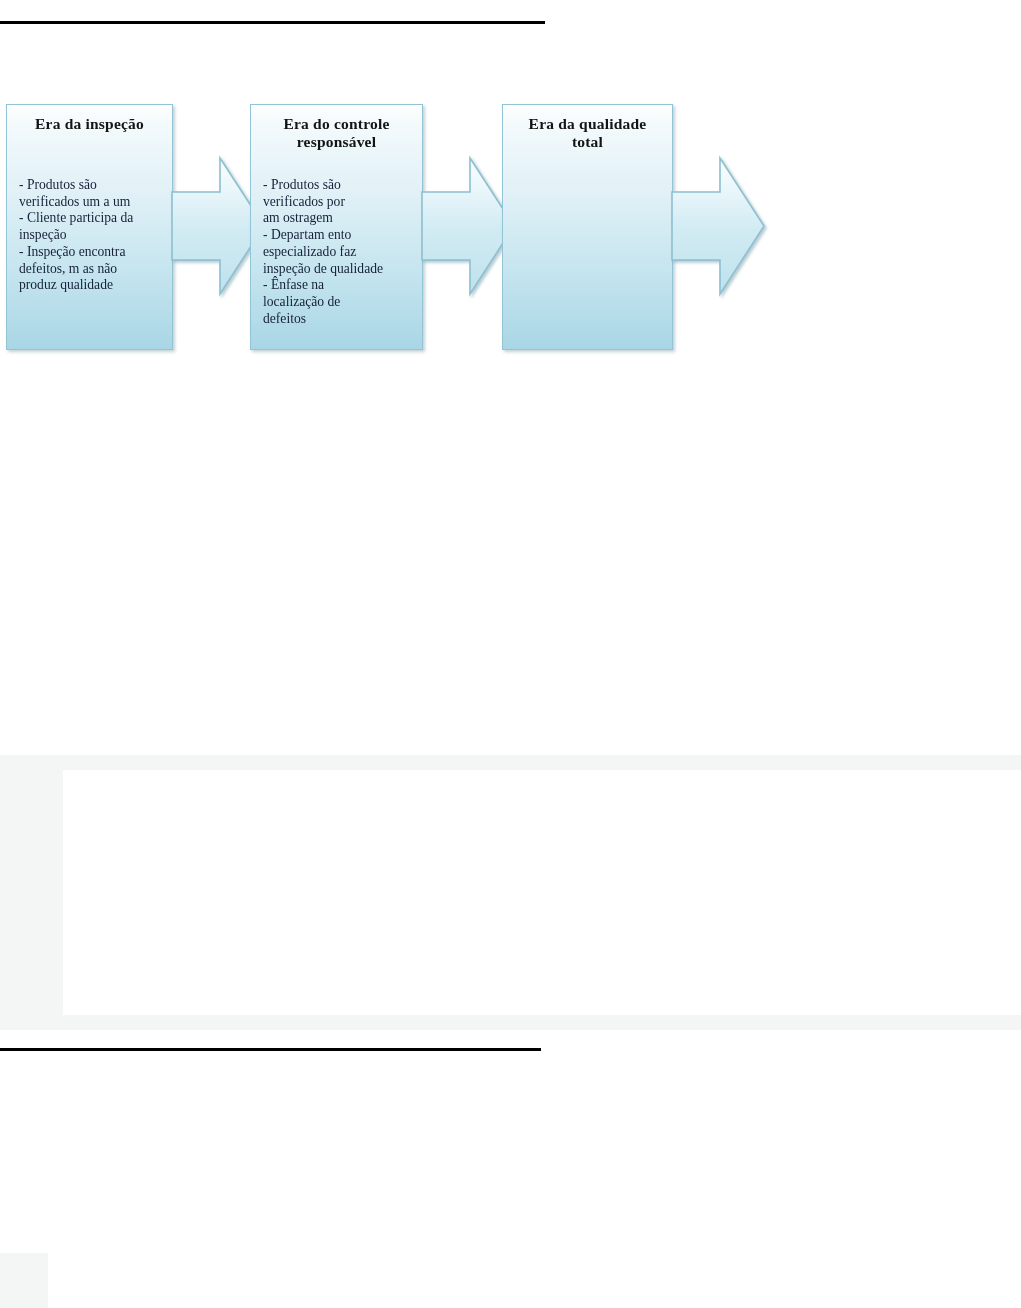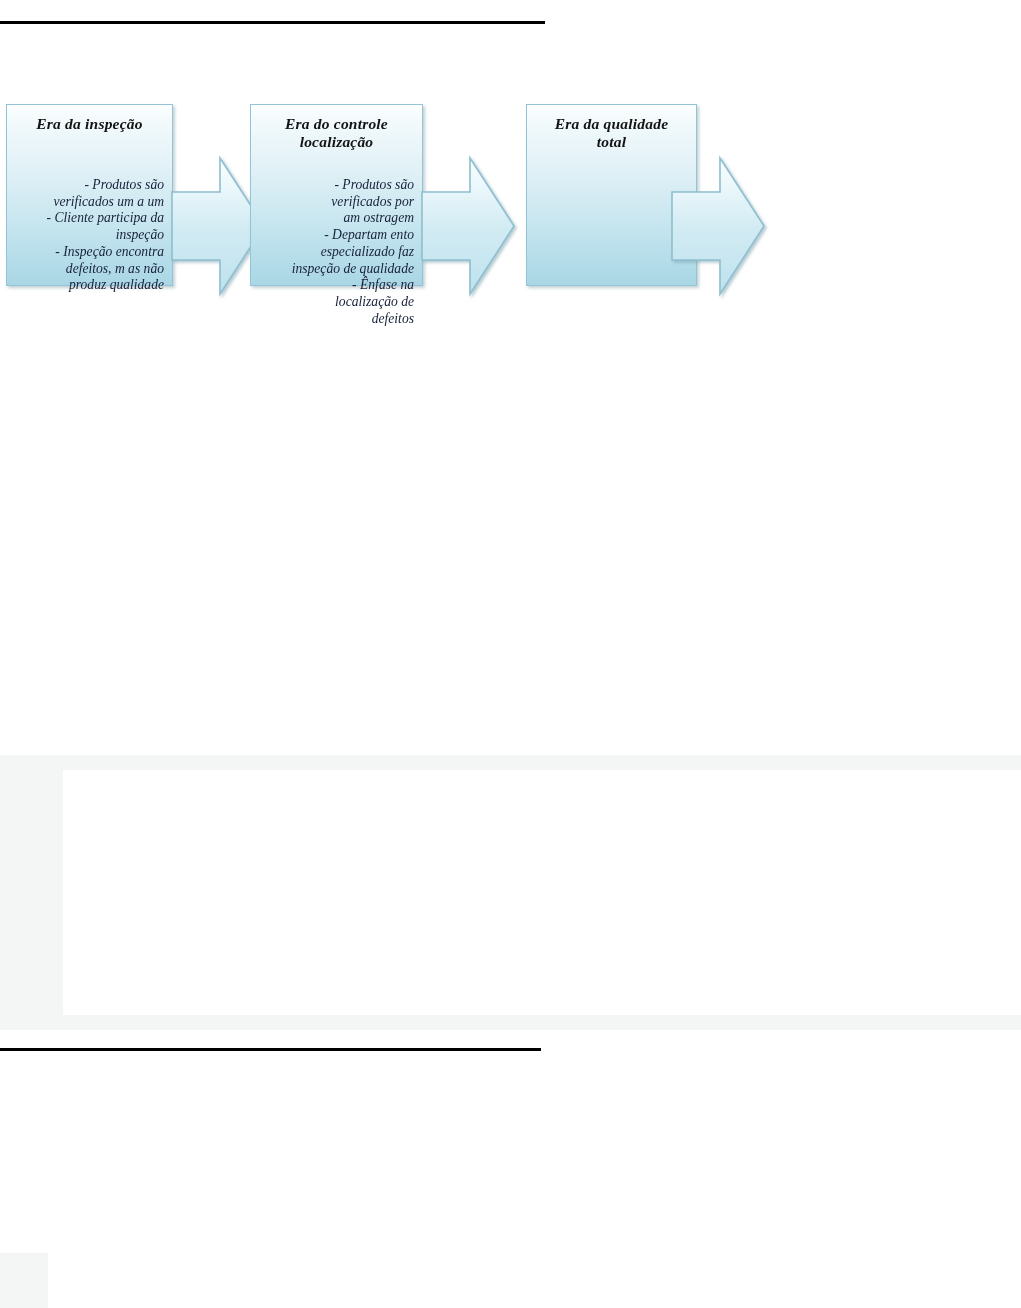--- a/index.html
+++ b/index.html
@@ -57,36 +57,35 @@
     position: absolute;
     left: 0;
     top: 0;
     width: 1021px;
     height: 420px;
   }
 
   .stage-box {
     position: absolute;
     top: 104px;
-    height: 182px;
+    height: 246px;
     box-sizing: border-box;
     border: 1px solid #92c3d6;
     background: linear-gradient(to bottom,
                 #fdfefe 0%,
                 #f3fafc 8%,
                 #dff0f6 38%,
                 #c5e5ef 68%,
                 #a9d6e5 100%);
     box-shadow: 2px 2px 3px rgba(90,120,130,0.35);
     padding: 17px;
-    font-style: italic;
   }
   .box-1 { left: 6px;   width: 167px; }
   .box-2 { left: 250px; width: 173px; }
-  .box-3 { left: 502px; width: 171px; margin-left: 24px; }
+  .box-3 { left: 502px; width: 171px; }
 
   .stage-title {
     position: absolute;
     left: 0;
     right: 0;
     top: 10px;
     text-align: center;
     font-weight: bold;
     font-size: 15.5px;
     line-height: 1.16;
@@ -96,21 +95,21 @@
   }
 
   .stage-body {
     position: absolute;
     left: 12px;
     right: 8px;
     font-size: 13.6px;
     line-height: 1.23;
     color: #17203a;
     white-space: pre-line;
-    text-align: right;
+    text-align: left;
   }
   .box-1 .stage-body { top: 72px; }
   .box-2 .stage-body { top: 72px; }
   .box-3 .stage-body { top: 68px; }
 
   
   .arrow {
     position: absolute;
     top: 158px;
     width: 92px;
@@ -152,21 +151,21 @@
         <filter id="arrShadow1" x="-20%" y="-20%" width="150%" height="150%">
           <feDropShadow dx="2" dy="2" stdDeviation="1.6" flood-color="#7aa1ad" flood-opacity="0.55"></feDropShadow>
         </filter>
       </defs>
       <polygon points="0,34 48,34 48,0 92,68 48,136 48,102 0,102" fill="url(#arrGrad1)" stroke="#8fbfd0" stroke-width="1.6" filter="url(#arrShadow1)"></polygon>
     </svg>
   </div>
 
   <div class="stage-box box-2">
     <div class="stage-title">Era do controle
-localização</div>
+responsável</div>
     <div class="stage-body">- Produtos são
 verificados por
 am ostragem
 - Departam ento
 especializado faz
 inspeção de qualidade
 - Ênfase na
 localização de
 defeitos</div>
   </div>

